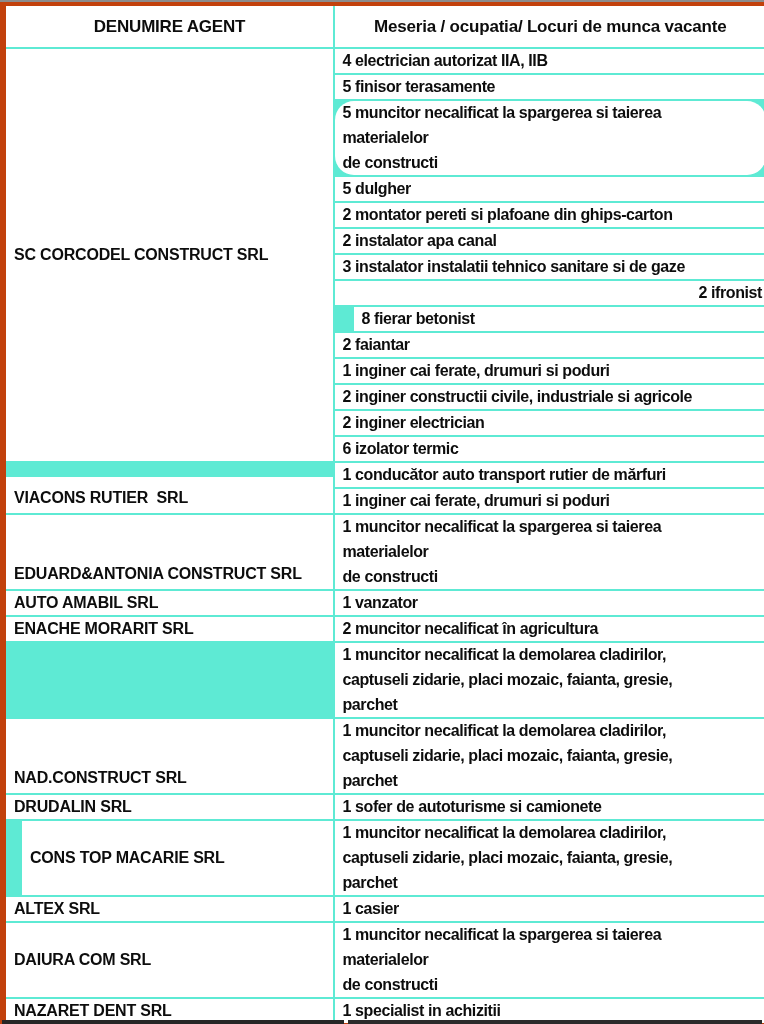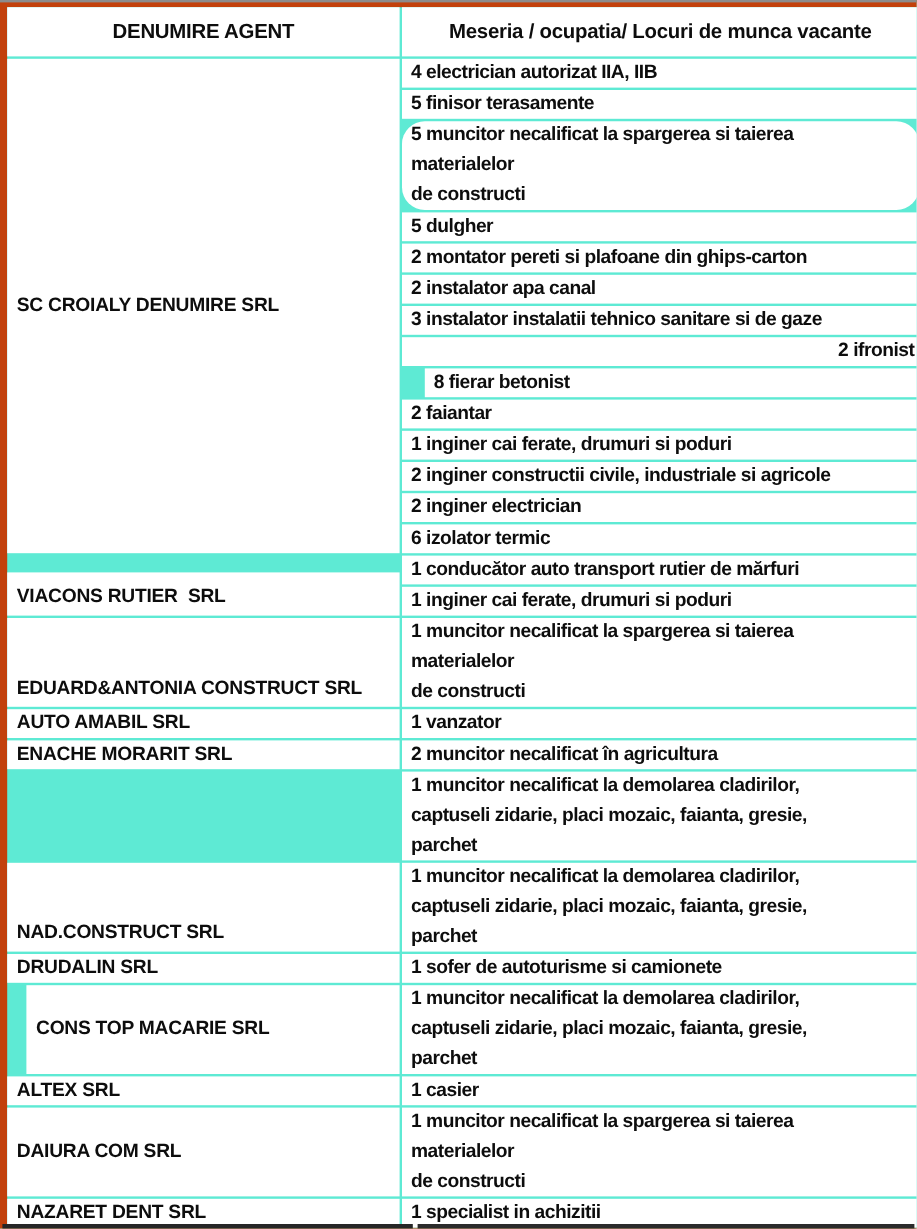--- a/index.html
+++ b/index.html
@@ -95,21 +95,21 @@
 </head>
 <body>
 
 <div class="page">
   <div class="top-artifact"></div>
 
   <div class="vtable" style="grid-template-rows: 41px 24.5px 24.5px 74.5px 24.5px 24.5px 24.5px 24.5px 24.5px 24.5px 24.5px 24.5px 24.5px 24.5px 24.5px 24.5px 24.5px 74.5px 24.5px 24.5px 74.5px 74.5px 24.5px 74.5px 24.5px 74.5px 24.5px;">
     <div class="cell th th-agent">DENUMIRE AGENT</div>
     <div class="cell th th-jobs">Meseria / ocupatia/ Locuri de munca vacante</div>
 
-  <div class="cell agent" style="grid-row: 2 / span 14;">SC CROIALY DENUMIRE SRL</div>
+  <div class="cell agent" style="grid-row: 2 / span 14;">SC CORCODEL CONSTRUCT SRL</div>
       <div class="cell job" style="grid-row: 2;">4 electrician autorizat IIA, IIB</div>
       <div class="cell job" style="grid-row: 3;">5 finisor terasamente</div>
       <div class="cell job multi" style="grid-row: 4; border-radius: 19px;">5 muncitor necalificat la spargerea si taierea
 materialelor
 de constructi</div>
       <div class="cell job" style="grid-row: 5;">5 dulgher</div>
       <div class="cell job" style="grid-row: 6;">2 montator pereti si plafoane din ghips-carton</div>
       <div class="cell job" style="grid-row: 7;">2 instalator apa canal</div>
       <div class="cell job" style="grid-row: 8;">3 instalator instalatii tehnico sanitare si de gaze</div>
       <div class="cell job" style="grid-row: 9; text-align: right;">2 ifronist</div>

